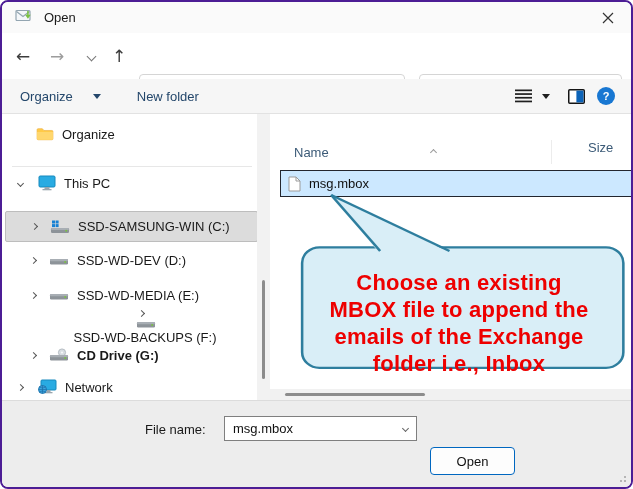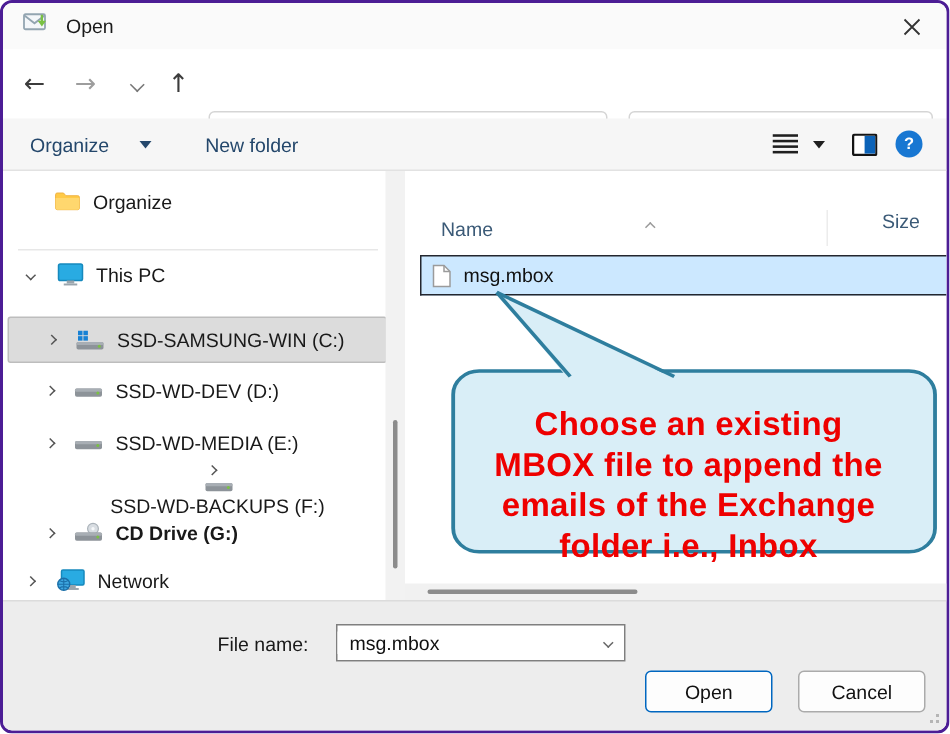--- a/index.html
+++ b/index.html
@@ -337,23 +337,20 @@
       <input type="text" value="msg.mbox" style="">
       <span class="chevbox">
           <i class="chev down sm" style="border-color:#666;"></i>
         </span>
     </div>
 
 
     <div class="btn open">
       <span>Open</span>
     </div>
-    <div class="btn cancel">
-      <span>Cancel</span>
-    </div>
 
     <div class="grip">
       <i style="right:0;bottom:0;position:absolute;"></i>
       <i style="right:0;bottom:4px;position:absolute;"></i>
       <i style="right:4px;bottom:0;position:absolute;"></i>
     </div>
   </div>
 
 </div>
 

